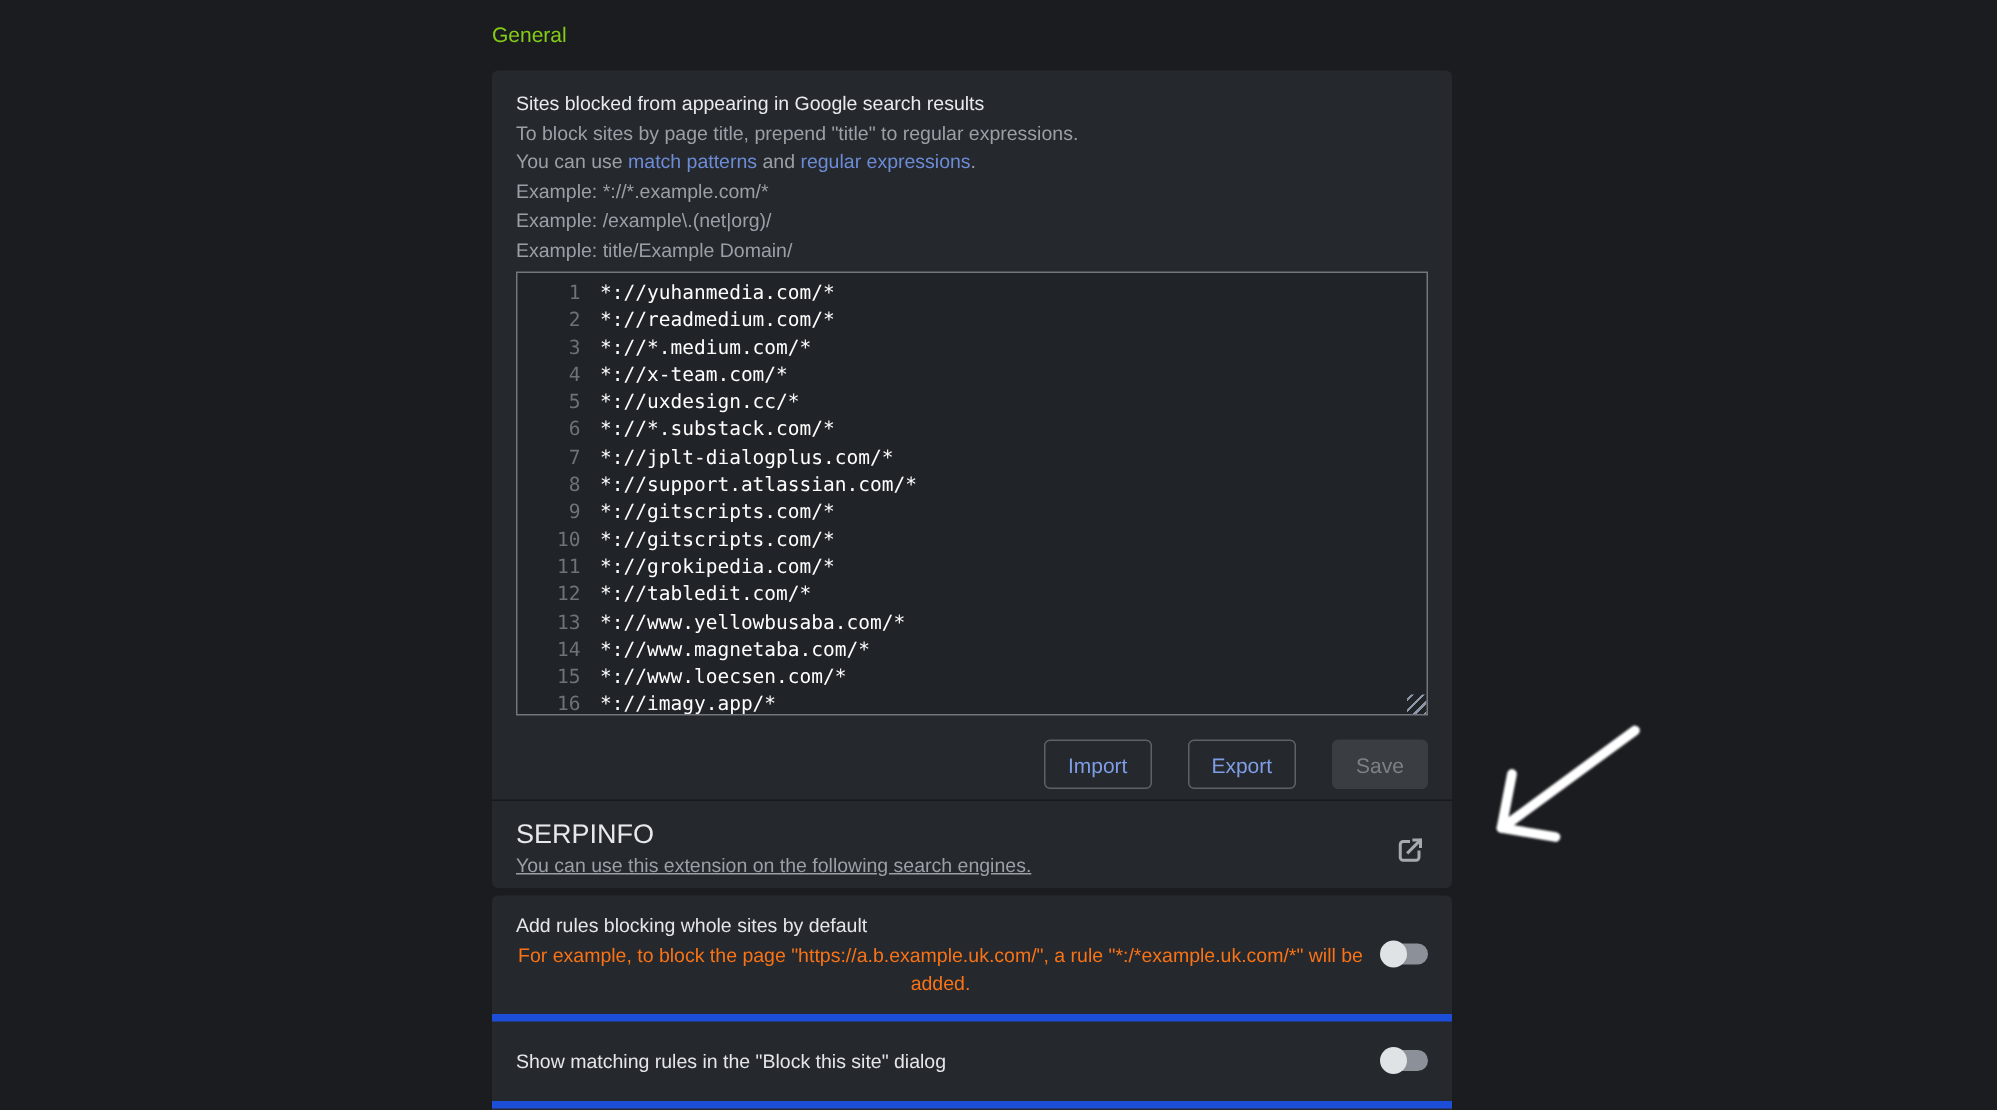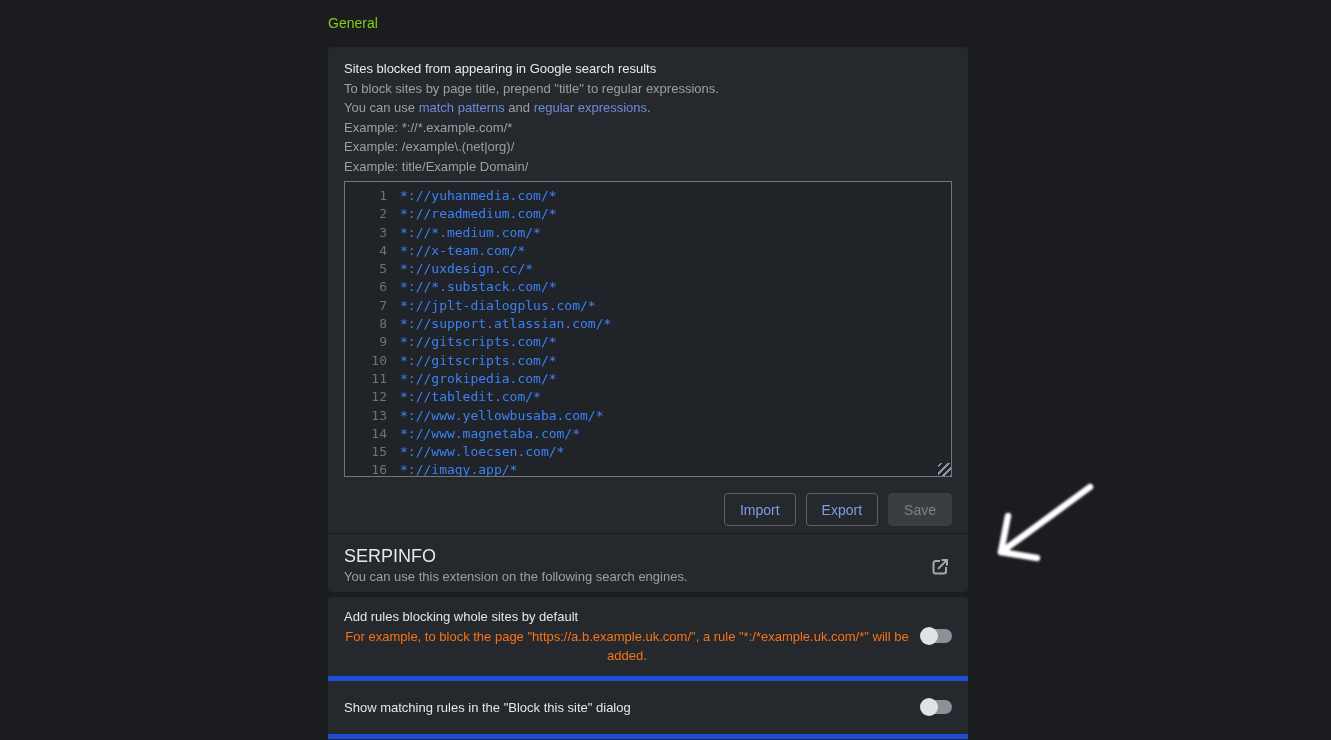--- a/index.html
+++ b/index.html
@@ -28,50 +28,50 @@
 
   .editor {
     position:relative; margin:5px 16px 0 16px;
     width:608px; height:296px;
     border:1px solid #73777c; background:#202327;
     overflow:hidden; cursor:text;
   }
   .editor-lines { padding-top:5px; font-family:"DejaVu Sans Mono", monospace; font-size:13px; }
   .ed-line { display:flex; height:18.3px; line-height:18.3px; white-space:pre; }
   .ed-ln   { flex:none; width:42px; text-align:right; color:#6f7378; }
-  .ed-code { padding-left:13px; color:#3b82f6;text-align:center; }
+  .ed-code { padding-left:13px; color:#ffffff;text-align:center; }
   .resize-grip {
     position:absolute; right:0; bottom:0; width:13px; height:13px;
     background:repeating-linear-gradient(135deg,
       transparent 0 2px, #8b96a6 2px 3.5px, transparent 3.5px 5px);
     cursor:nwse-resize;
   }
 
   .buttons-row {
     margin-top:16px; padding:0 16px;
-    display:flex; justify-content:flex-end; gap:10px; height:33px;
+    display:flex; justify-content:flex-end; gap:24px; height:33px;
   }
   .btn {
     height:33px; padding:0 15px; border-radius:4px;
     font-family:"Liberation Sans", sans-serif; font-size:14px;
     background:transparent; border:1px solid #5e6267; color:#7e9de4;
     cursor:pointer;
   }
   .btn-save {
     background:#3a3d42; border-color:#3a3d42; color:#7d8085; cursor:default;
   }
 
   .divider { border-top:1px solid #17191c; margin-top:7px; }
 
   .serpinfo-row {
     padding:13px 16px 0 16px;
     display:flex; justify-content:space-between; align-items:center;
   }
   .serpinfo-title { font-size:18px; line-height:19.5px; color:#e6e8ea; }
-  .serpinfo-desc  { font-size:13px; line-height:19.5px; color:#9aa0a6; }
+  .serpinfo-desc  { font-size:13px; line-height:19.5px; color:#9aa0a6;text-decoration:underline; }
   .icon-button { background:none; border:none; padding:0; cursor:pointer; line-height:0; }
 
   .opt-row {
     padding:10px 16px; display:flex; justify-content:space-between; align-items:center;
   }
   .opt-row + .opt-row { border-top:5px solid #1d4ed8; }
   #opt-row-1 { padding-bottom:10px; }
   #opt-row-2 { padding-top:17px; padding-bottom:17px; }
   .opt-text { max-width:566px; }
   .opt-label { font-size:13px; line-height:19.5px; color:#e4e6e9; }

